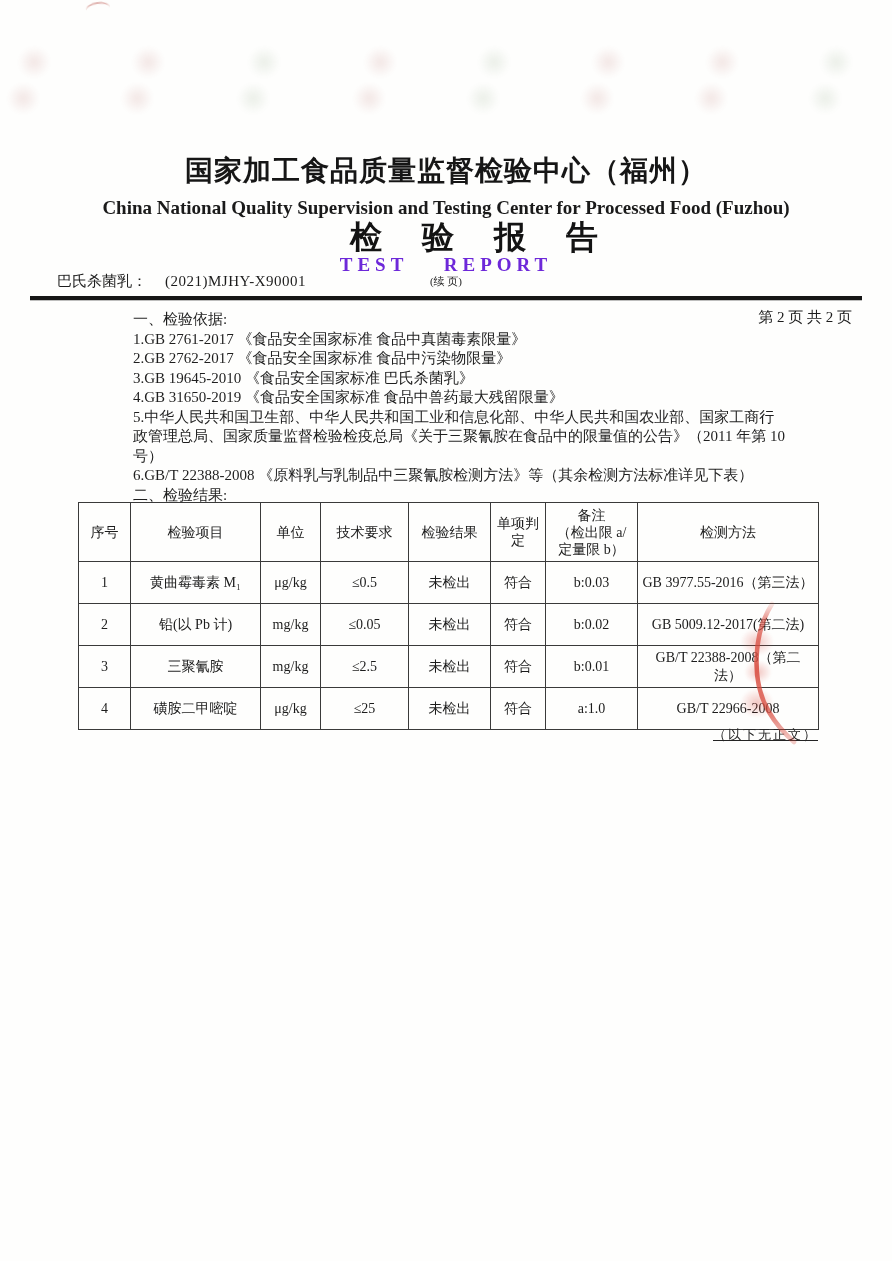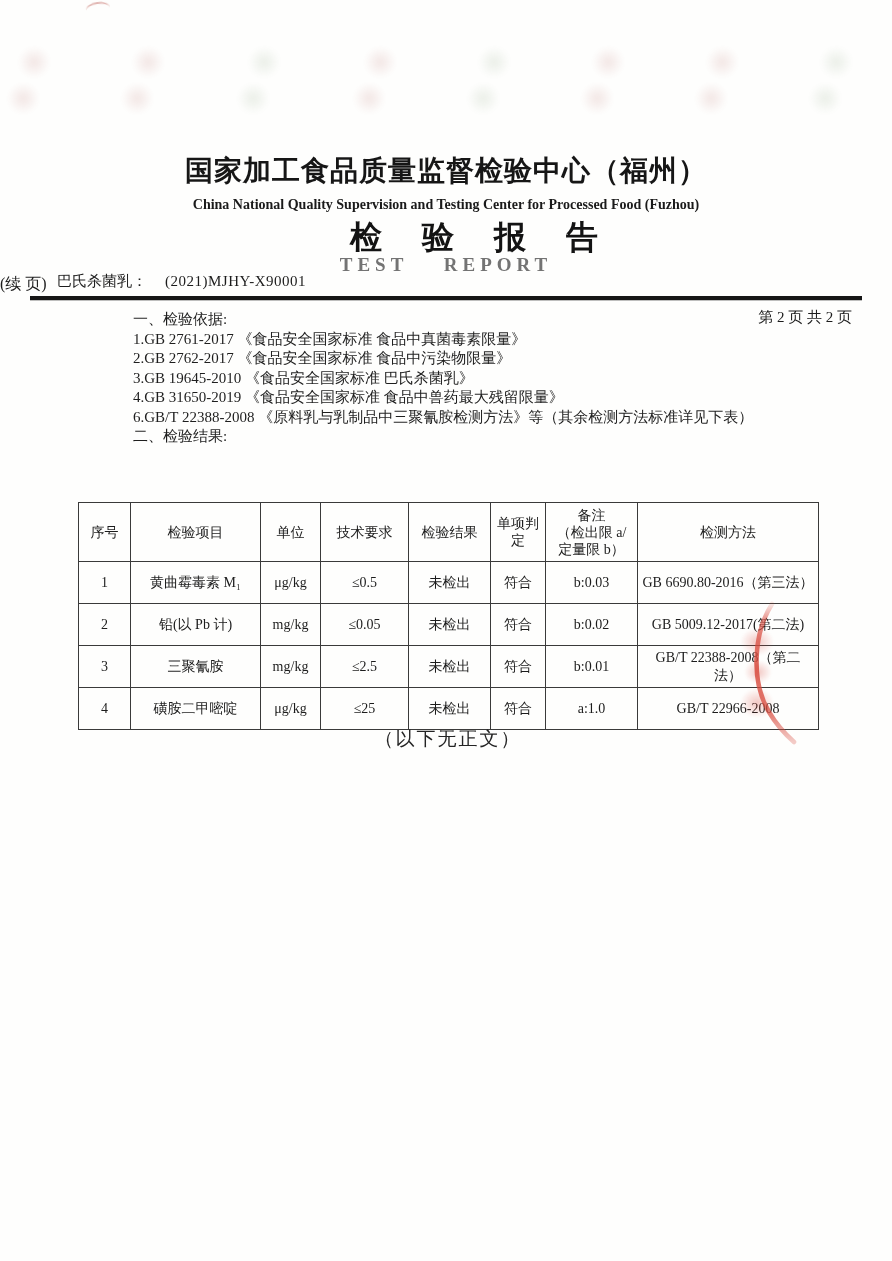--- a/index.html
+++ b/index.html
@@ -26,50 +26,50 @@
   .wm-green{color:#6e8d60;}
   .wm-mark{
     position:absolute;left:86px;top:2px;width:24px;height:12px;
     border-radius:50%;border-top:2.5px solid rgba(178,66,56,.38);
     transform:rotate(-8deg);filter:blur(.4px);
   }
   
   .title-cn{position:absolute;left:0;top:152px;width:892px;text-align:center;
     font-size:28px;font-weight:bold;letter-spacing:1px;color:#161616;}
   .title-en{position:absolute;left:0;top:197px;width:892px;text-align:center;
-    font-size:14px;font-weight:bold;color:#1a1a1a;}
+    font-size:19px;font-weight:bold;color:#1a1a1a;}
   .report-cn{position:absolute;left:0;top:216px;width:892px;text-align:center;
     font-size:32px;font-weight:bold;letter-spacing:40px;padding-left:40px;
     box-sizing:border-box;color:#131313;margin-left:28px;}
   .report-en{position:absolute;left:0;top:254px;width:892px;text-align:center;
-    font-size:19px;font-weight:bold;letter-spacing:5px;word-spacing:26px;color:#737373;}
+    font-size:19px;font-weight:bold;letter-spacing:5px;word-spacing:26px;color:#6d28d9;}
   .meta-row{position:absolute;left:0;top:272px;width:892px;height:22px;font-size:15px;}
   .meta-left{position:absolute;left:57px;top:0;}
   .meta-no{margin-left:18px;letter-spacing:.5px;}
-  .meta-center{position:absolute;left:0;top:2px;width:892px;font-size:16px;}
+  .meta-center{position:absolute;left:0;top:2px;width:892px;text-align:center;font-size:11px;}
   .meta-right{position:absolute;right:40px;top:0;margin-top:36px;}
   .rule{position:absolute;left:30px;top:296px;width:832px;height:4px;background:#161616;
     box-shadow:0 1px 0 rgba(0,0,0,.25);}
   
   .basis{position:absolute;left:133px;top:310px;width:692px;font-size:15px;
     line-height:19.5px;color:#1e1e1e;}
   .basis div{white-space:pre-line;}
   
   table.results{position:absolute;left:78px;top:502px;width:740px;
     border-collapse:collapse;table-layout:fixed;font-size:14px;color:#1c1c1c;}
   table.results th,table.results td{
     border:1.6px solid #3a3a3a;padding:1px 4px;text-align:center;
     font-weight:normal;overflow:hidden;}
   table.results th{height:56px;line-height:17px;}
   table.results td{height:39px;}
   .pre{white-space:pre-line;margin-top:32px;}
   td.al{text-align:left;padding-left:9px;}
   
-  .no-text{position:absolute;left:78px;top:726px;width:740px;text-align:center;
-    font-size:19px;letter-spacing:2px;color:#242424;}
+  .no-text{position:absolute;left:78px;top:726px;width:740px;text-align:right;
+    font-size:13px;letter-spacing:2px;color:#242424;text-decoration:underline;}
   
   .stamp-svg{position:absolute;left:735px;top:592px;pointer-events:none;}
   .smudge{position:absolute;border-radius:50%;filter:blur(1.2px);opacity:.55;}
   .smudge::before{content:"";position:absolute;inset:0;border-radius:50%;
     background:radial-gradient(closest-side, rgba(214,70,58,.55), rgba(214,70,58,0));}
   .sm1{left:740px;top:628px;width:34px;height:28px;}
   .sm2{left:744px;top:660px;width:28px;height:24px;}
   .sm3{left:740px;top:688px;width:34px;height:30px;}
 </style>
 </head>
@@ -101,20 +101,23 @@
 </div>
 
 <div class="rule"></div>
 
 <div class="basis">
   <div>一、检验依据:</div>
   <div>1.GB 2761-2017 《食品安全国家标准 食品中真菌毒素限量》</div>
   <div>2.GB 2762-2017 《食品安全国家标准 食品中污染物限量》</div>
   <div>3.GB 19645-2010 《食品安全国家标准 巴氏杀菌乳》</div>
   <div>4.GB 31650-2019 《食品安全国家标准 食品中兽药最大残留限量》</div>
+  <div>5.中华人民共和国卫生部、中华人民共和国工业和信息化部、中华人民共和国农业部、国家工商行
+政管理总局、国家质量监督检验检疫总局《关于三聚氰胺在食品中的限量值的公告》（2011 年第 10
+号）</div>
   <div>6.GB/T 22388-2008 《原料乳与乳制品中三聚氰胺检测方法》等（其余检测方法标准详见下表）</div>
   <div>二、检验结果:</div>
 </div>
 
 <table class="results">
   <colgroup>
     <col style="width:52px">
       <col style="width:130px">
       <col style="width:60px">
       <col style="width:88px">
@@ -137,21 +140,21 @@
     <th>检测方法</th>
   </tr>
   <tr>
     <td>1</td>
     <td class="al">黄曲霉毒素 M₁</td>
     <td>μg/kg</td>
     <td>≤0.5</td>
     <td>未检出</td>
     <td>符合</td>
     <td>b:0.03</td>
-    <td class="al">GB 6690.80-2016（第三法）</td>
+    <td class="al">GB 3977.55-2016（第三法）</td>
   </tr>
   <tr>
     <td>2</td>
     <td class="al">铅(以 Pb 计)</td>
     <td>mg/kg</td>
     <td>≤0.05</td>
     <td>未检出</td>
     <td>符合</td>
     <td>b:0.02</td>
     <td class="al">GB 5009.12-2017(第二法)</td>

